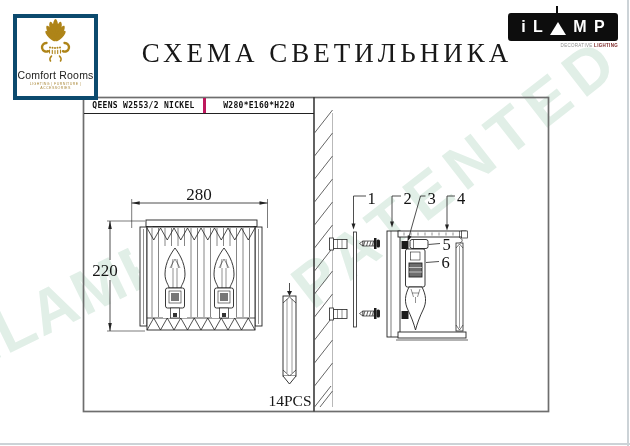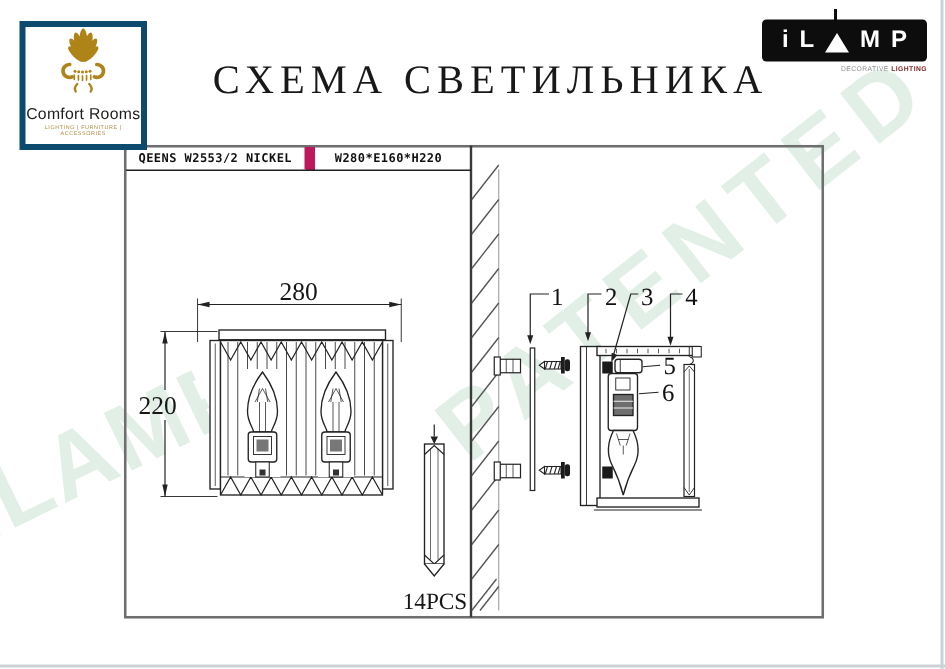--- a/index.html
+++ b/index.html
@@ -33,21 +33,21 @@
   .ilamp-stem{position:absolute;left:556px;top:6px;width:2px;height:9px;
       background:#0d0d0d;z-index:3;}
   .ilamp-tagline{position:absolute;left:508px;top:43px;width:110px;z-index:3;
       text-align:right;font-size:4.5px;letter-spacing:.3px;color:#8f8f8f;}
   .ilamp-tagline b{color:#7b2525;}
   
   .spec-cell{position:absolute;top:98px;height:15px;z-index:3;display:flex;
       align-items:center;justify-content:center;border-bottom:1px solid #222;
       font-family:"DejaVu Sans Mono",monospace;font-weight:bold;font-size:8px;
       letter-spacing:.3px;color:#111;background:transparent;}
-  .spec-model{left:84px;width:119px;border-right:7px solid #be185d;}
+  .spec-model{left:84px;width:119px;border-right:3px solid #be185d;}
   .spec-size{left:204px;width:110px;}
   
   svg.drawing{position:absolute;left:0;top:0;z-index:2;}
   .edge-bottom{position:absolute;left:0;top:443px;width:630px;height:2px;
       background:#ccd3d7;z-index:4;}
   .edge-right{position:absolute;left:627px;top:0;width:2px;height:446px;
       background:#ccd3d7;z-index:4;}
 </style>
 </head>
 <body>

